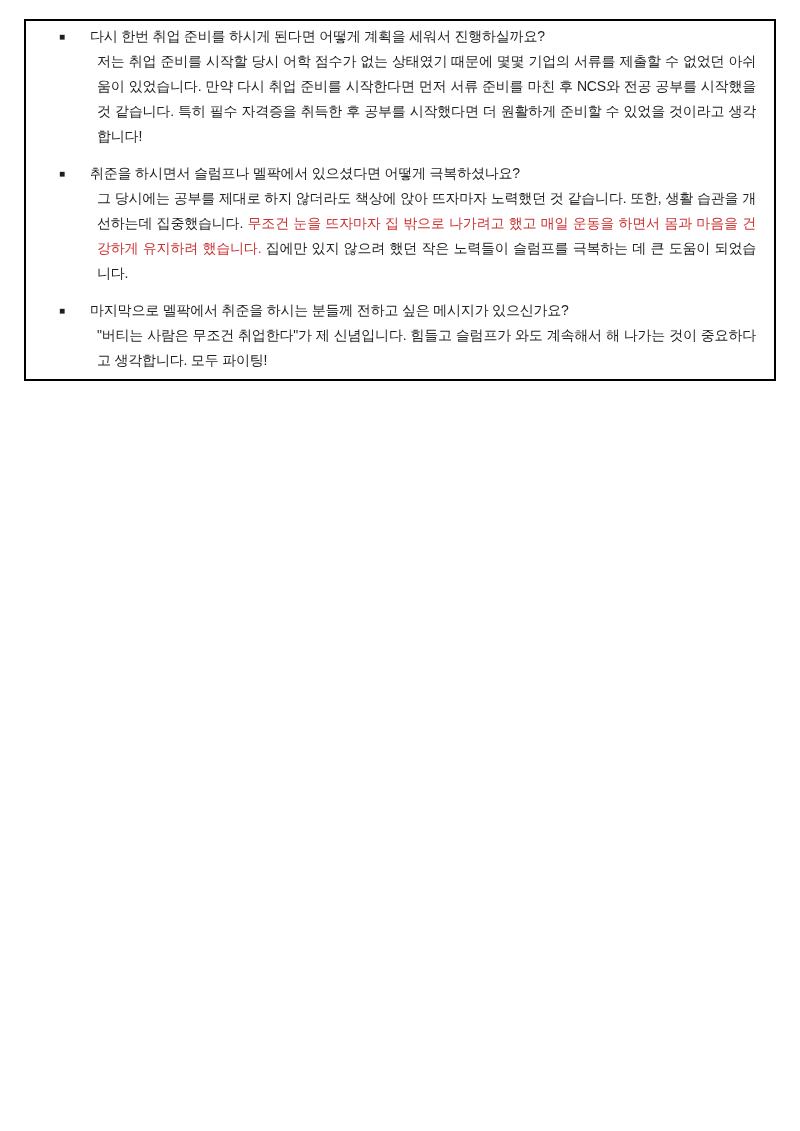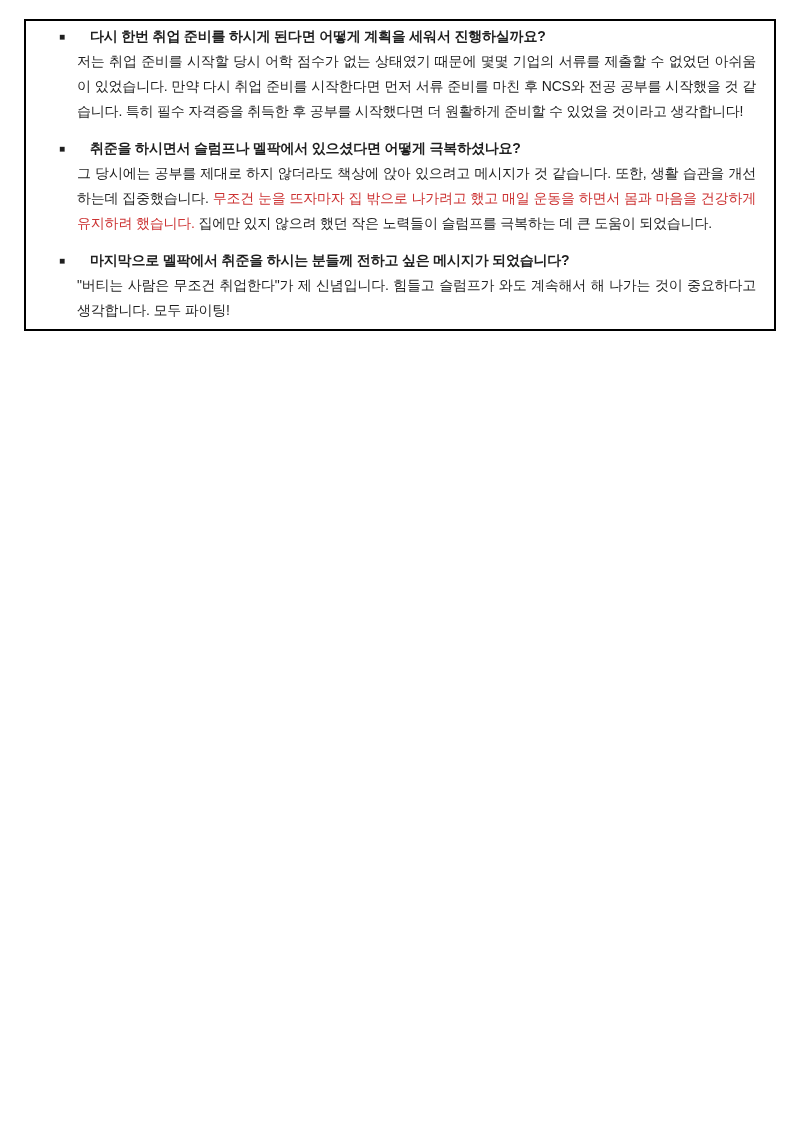--- a/index.html
+++ b/index.html
@@ -26,28 +26,28 @@
     color: #1f1f1f;
   }
   .bullet {
     flex: 0 0 31px;
     font-size: 10px;
     line-height: 25px;
     color: #1f1f1f;
   }
   .question {
     flex: 1;
-    font-weight: 700;
+    font-weight: 400;
     font-size: 14px;
     line-height: 25px;
     letter-spacing: -0.2px;
     color: #1f1f1f;
   }
   .answer {
-    margin-left: 18px;
+    margin-left: 38px;
     font-size: 14px;
     line-height: 25px;
     letter-spacing: -0.2px;
     color: #1f1f1f;
     text-align: justify;
   }
   .answer .red { color: #cc3232; }
 </style>
 </head>
 <body>
@@ -60,24 +60,24 @@
       <span class="question">다시 한번 취업 준비를 하시게 된다면 어떻게 계획을 세워서 진행하실까요?</span>
     </div>
     <p class="answer">저는 취업 준비를 시작할 당시 어학 점수가 없는 상태였기 때문에 몇몇 기업의 서류를 제출할 수 없었던 아쉬움이 있었습니다. 만약 다시 취업 준비를 시작한다면 먼저 서류 준비를 마친 후 NCS와 전공 공부를 시작했을 것 같습니다. 특히 필수 자격증을 취득한 후 공부를 시작했다면 더 원활하게 준비할 수 있었을 것이라고 생각합니다!</p>
   </section>
 
   <section class="qa-block">
     <div class="question-row">
       <span class="bullet">■</span>
       <span class="question">취준을 하시면서 슬럼프나 멜팍에서 있으셨다면 어떻게 극복하셨나요?</span>
     </div>
-    <p class="answer"><span>그 당시에는 공부를 제대로 하지 않더라도 책상에 앉아 있으려고 메시지가 것 같습니다. 또한, 생활 습관을 개선하는데 집중했습니다. </span><span class="red">무조건 눈을 뜨자마자 집 밖으로 나가려고 했고 매일 운동을 하면서 몸과 마음을 건강하게 유지하려 했습니다.</span><span> 집에만 있지 않으려 했던 작은 노력들이 슬럼프를 극복하는 데 큰 도움이 되었습니다.</span></p>
+    <p class="answer"><span>그 당시에는 공부를 제대로 하지 않더라도 책상에 앉아 뜨자마자 노력했던 것 같습니다. 또한, 생활 습관을 개선하는데 집중했습니다. </span><span class="red">무조건 눈을 뜨자마자 집 밖으로 나가려고 했고 매일 운동을 하면서 몸과 마음을 건강하게 유지하려 했습니다.</span><span> 집에만 있지 않으려 했던 작은 노력들이 슬럼프를 극복하는 데 큰 도움이 되었습니다.</span></p>
   </section>
 
   <section class="qa-block">
     <div class="question-row">
       <span class="bullet">■</span>
-      <span class="question">마지막으로 멜팍에서 취준을 하시는 분들께 전하고 싶은 메시지가 되었습니다?</span>
+      <span class="question">마지막으로 멜팍에서 취준을 하시는 분들께 전하고 싶은 메시지가 있으신가요?</span>
     </div>
     <p class="answer">"버티는 사람은 무조건 취업한다"가 제 신념입니다. 힘들고 슬럼프가 와도 계속해서 해 나가는 것이 중요하다고 생각합니다. 모두 파이팅!</p>
   </section>
 
 </div>
 
 </body></html>

